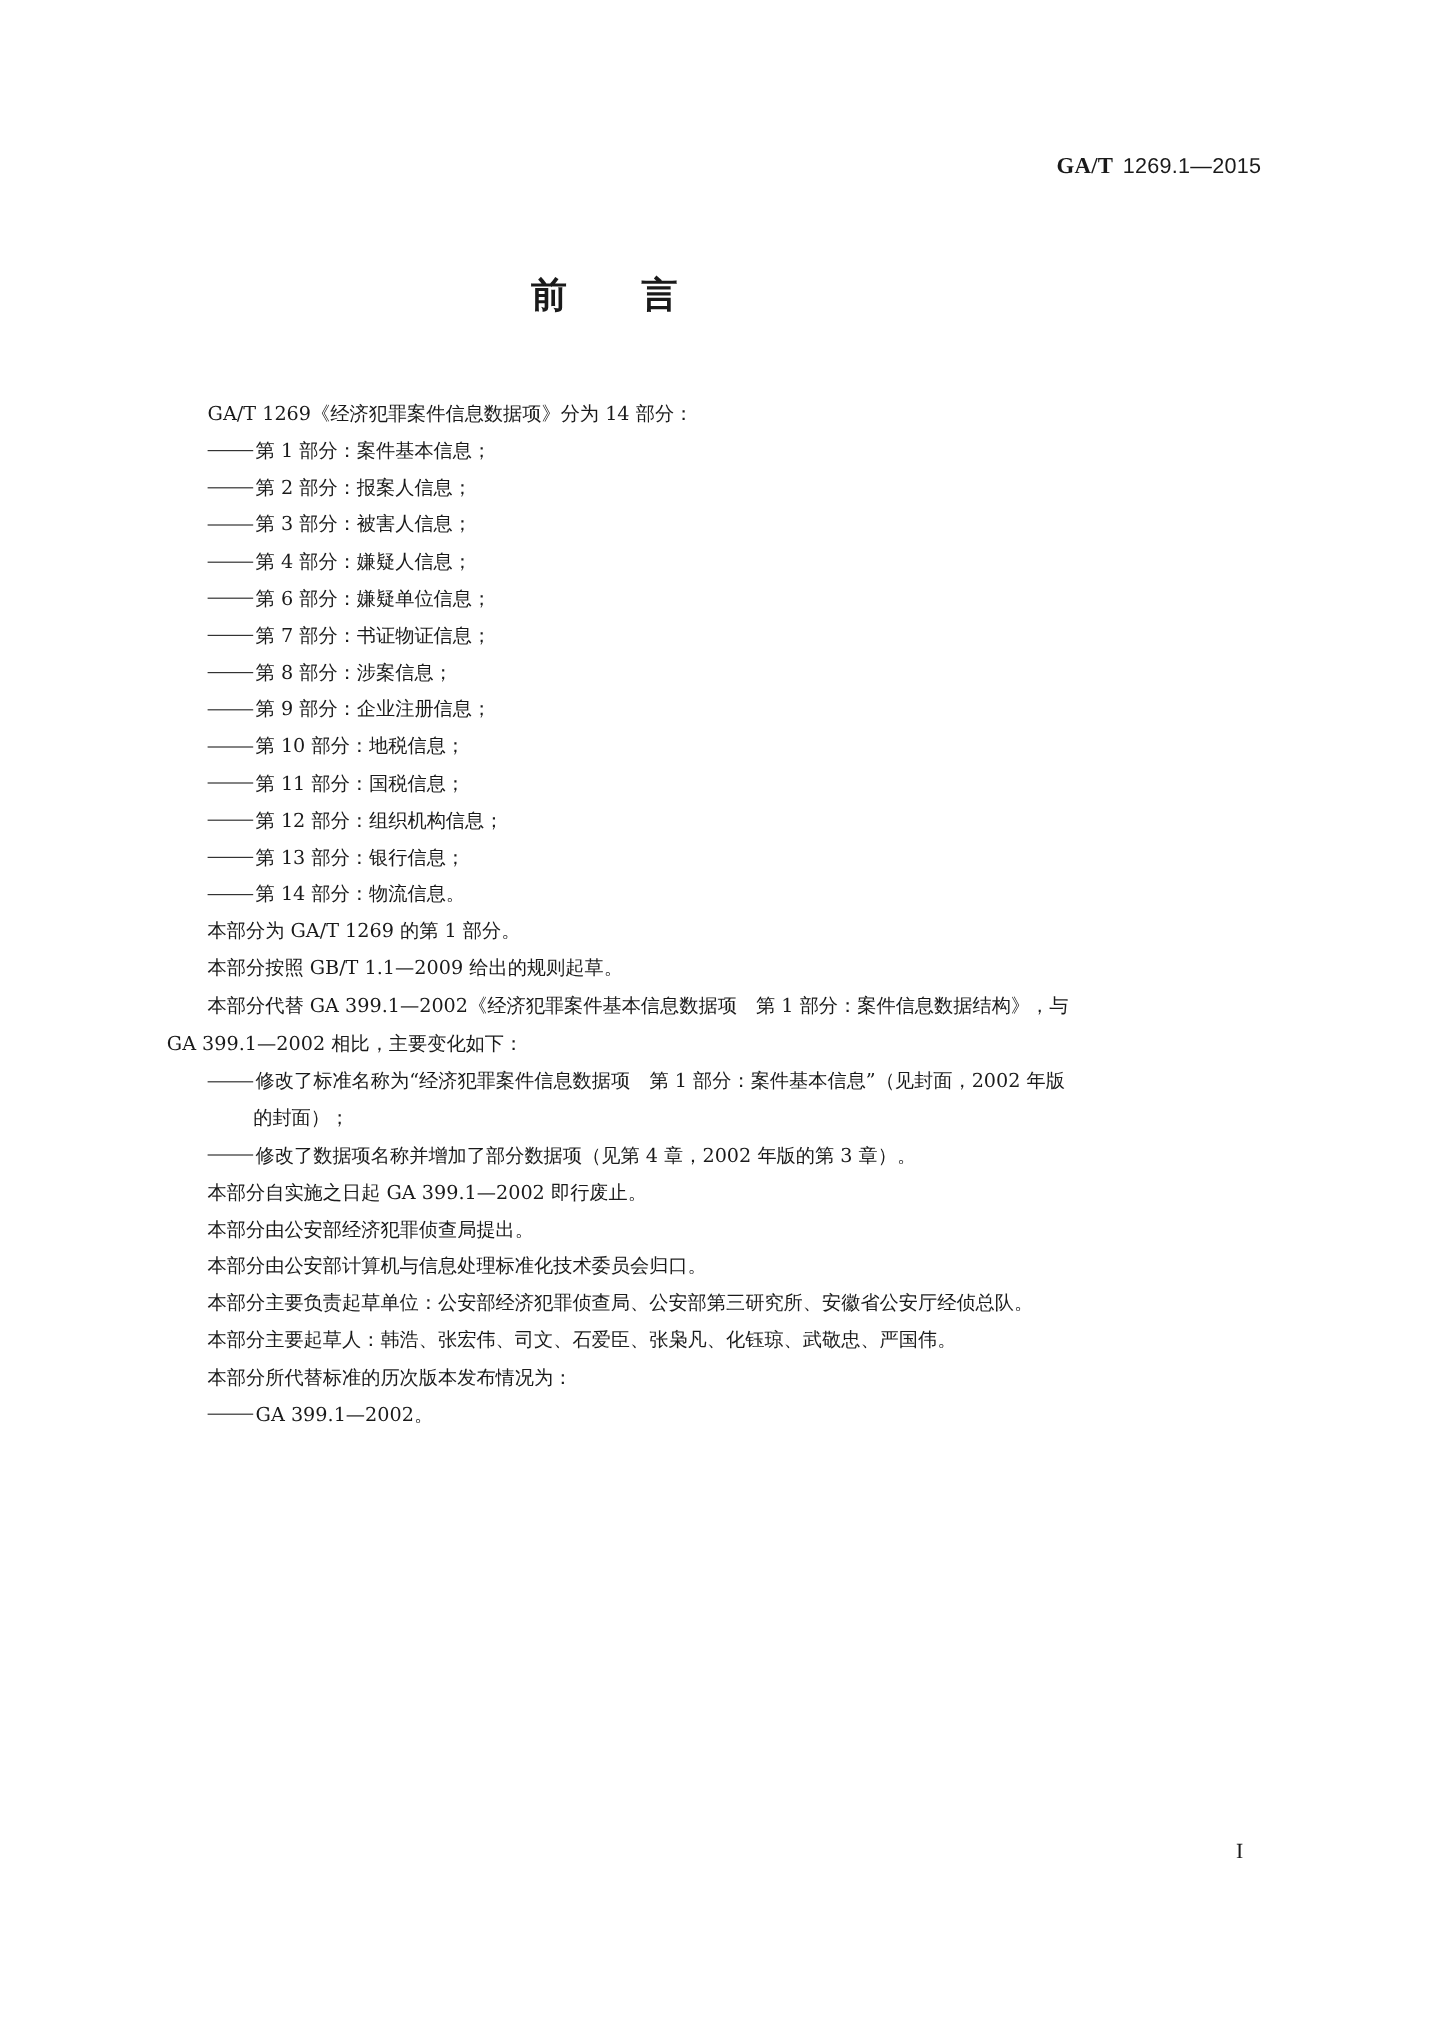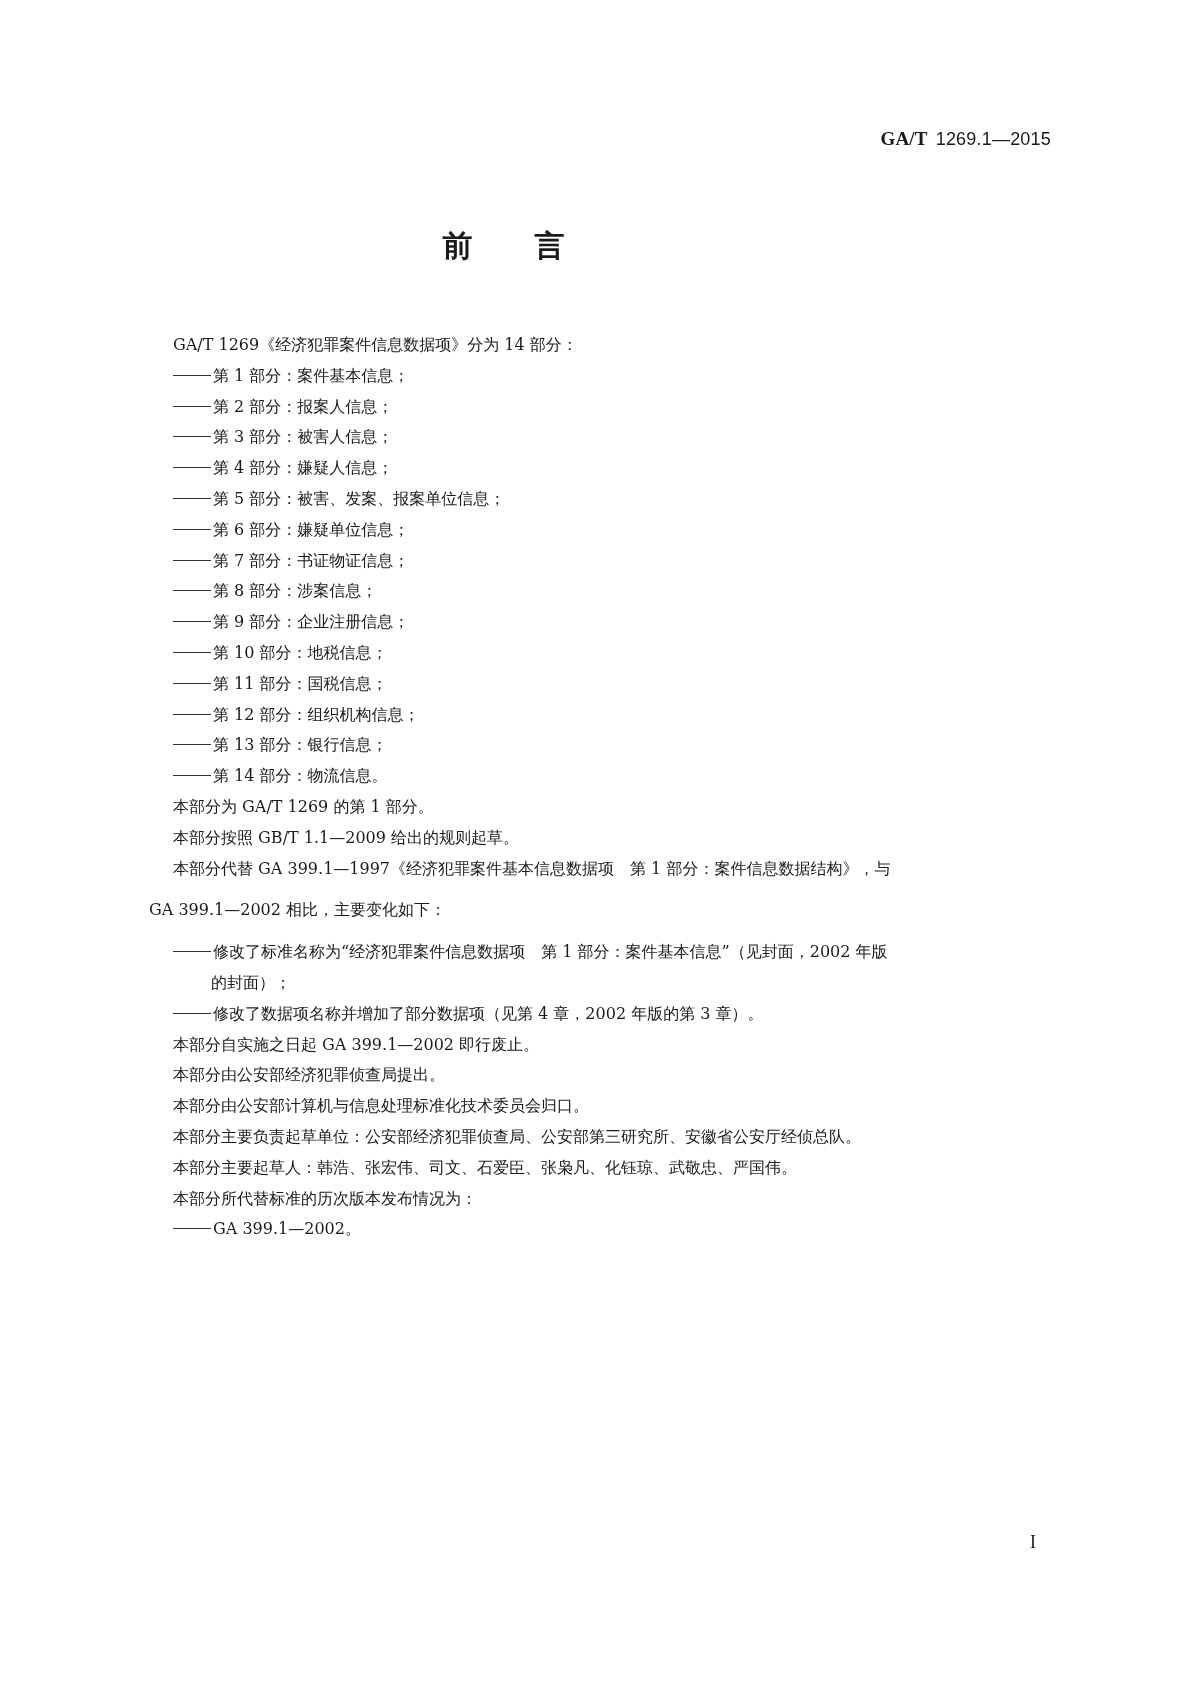--- a/index.html
+++ b/index.html
@@ -10,21 +10,21 @@
   .std-no .prefix { font-family: "Liberation Serif", "DejaVu Serif", serif; font-weight: bold; margin-right: 8px; font-size: 19px; }
   .title { position: absolute; top: 226px; left: 0; width: 1007px; text-align: center;
            font-family: "DejaVu Sans", "Liberation Sans", sans-serif; font-weight: bold; font-size: 30px; letter-spacing: 0; }
   .title span { display: inline-block; }
   .title .gap { width: 62px; }
   .body { position: absolute; top: 330px; left: 138px; width: 920px; font-size: 16px; line-height: 30.8px; }
   .p { text-indent: 35px; margin: 0; white-space: normal; }
   .item { margin: 0; padding-left: 35px; }
   .dash { display: inline-block; width: 38px; height: 1px; background: #333; vertical-align: middle; margin-right: 2px; position: relative; top: -1px; }
   .cont { margin: 0; padding-left: 73px; }
-  .flush { margin: 11px; text-indent: 0; }
+  .flush { margin: 1px; text-indent: 0; }
   .page-no { position: absolute; top: 1532px; left: 1030px; font-size: 18px; font-family: "Liberation Serif", serif; }
 </style>
 </head>
 <body>
 
 <div class="std-no">
   <span class="prefix">GA/T</span><span>1269.1—2015</span>
 </div>
 
 <div class="title">
@@ -32,35 +32,34 @@
 </div>
 
 <div class="body">
   <p class="p">GA/T 1269《经济犯罪案件信息数据项》分为 14 部分：</p>
 
   <div>
     <p class="item"><span class="dash"></span><span>第 1 部分：案件基本信息；</span></p>
     <p class="item"><span class="dash"></span><span>第 2 部分：报案人信息；</span></p>
     <p class="item"><span class="dash"></span><span>第 3 部分：被害人信息；</span></p>
     <p class="item"><span class="dash"></span><span>第 4 部分：嫌疑人信息；</span></p>
-    <p class="item"><span class="dash"></span><span>第 5 部分：被害、发案、报案单位信息；</span></p>
     <p class="item"><span class="dash"></span><span>第 6 部分：嫌疑单位信息；</span></p>
     <p class="item"><span class="dash"></span><span>第 7 部分：书证物证信息；</span></p>
     <p class="item"><span class="dash"></span><span>第 8 部分：涉案信息；</span></p>
     <p class="item"><span class="dash"></span><span>第 9 部分：企业注册信息；</span></p>
     <p class="item"><span class="dash"></span><span>第 10 部分：地税信息；</span></p>
     <p class="item"><span class="dash"></span><span>第 11 部分：国税信息；</span></p>
     <p class="item"><span class="dash"></span><span>第 12 部分：组织机构信息；</span></p>
     <p class="item"><span class="dash"></span><span>第 13 部分：银行信息；</span></p>
     <p class="item"><span class="dash"></span><span>第 14 部分：物流信息。</span></p>
   </div>
 
   <p class="p">本部分为 GA/T 1269 的第 1 部分。</p>
   <p class="p">本部分按照 GB/T 1.1—2009 给出的规则起草。</p>
-  <p class="p">本部分代替 GA 399.1—1997《经济犯罪案件基本信息数据项　第 1 部分：案件信息数据结构》，与</p>
+  <p class="p">本部分代替 GA 399.1—2002《经济犯罪案件基本信息数据项　第 1 部分：案件信息数据结构》，与</p>
   <p class="flush">GA 399.1—2002 相比，主要变化如下：</p>
 
   <div>
     <p class="item"><span class="dash"></span><span>修改了标准名称为“经济犯罪案件信息数据项　第 1 部分：案件基本信息”（见封面，2002 年版</span></p>
     <p class="cont">的封面）；</p>
     <p class="item"><span class="dash"></span><span>修改了数据项名称并增加了部分数据项（见第 4 章，2002 年版的第 3 章）。</span></p>
   </div>
 
   <p class="p">本部分自实施之日起 GA 399.1—2002 即行废止。</p>
   <p class="p">本部分由公安部经济犯罪侦查局提出。</p>

